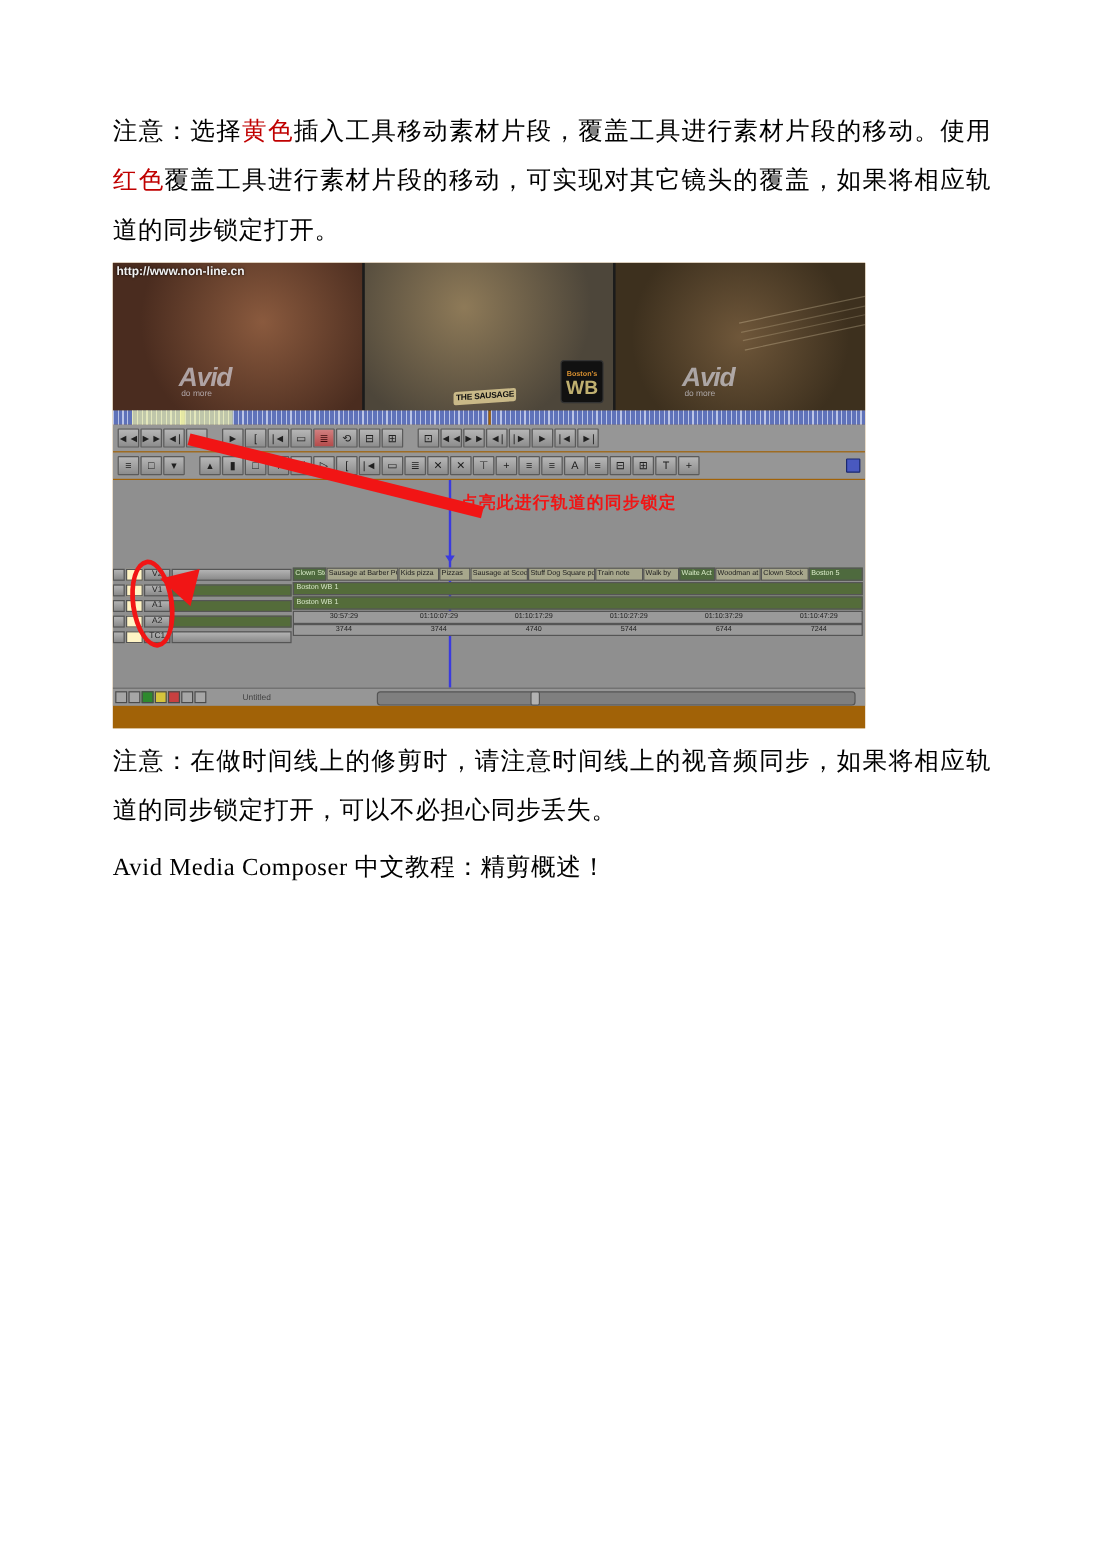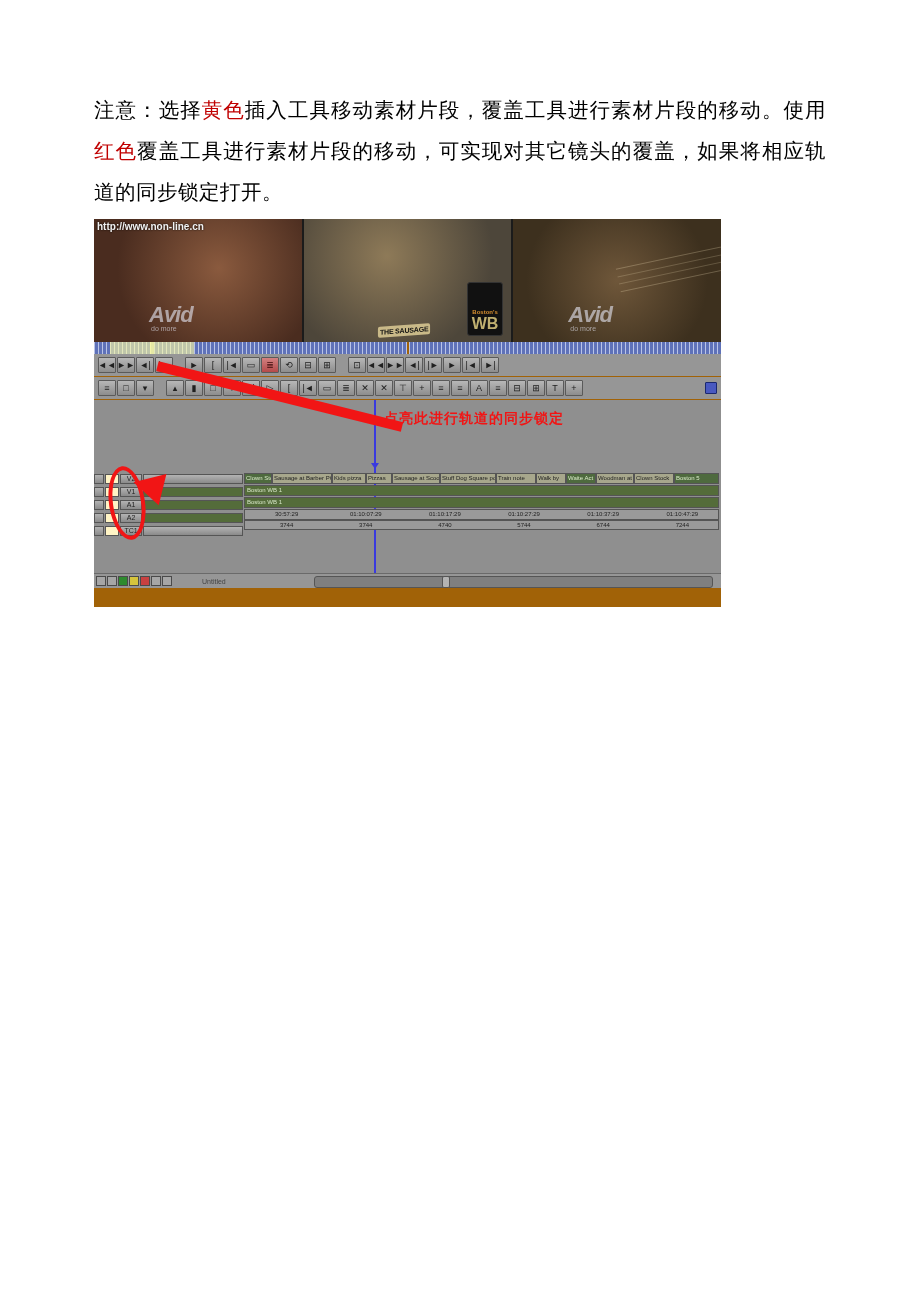--- a/index.html
+++ b/index.html
@@ -80,21 +80,21 @@
     margin-top: -3px;
     padding-left: 2px;
   }
   .wb-logo {
     position: absolute;
     right: 8px; bottom: 6px;
     background: #111;
     color: #c0b070;
     font-size: 16px;
     font-weight: bold;
-    padding: 22px 4px 4px 4px;
+    padding: 4px 4px 4px 4px;
     border: 1px solid #333;
     border-radius: 3px;
     line-height: 14px;
   }
   .wb-city { font-size: 6px; color:#d89030; display:block; text-align:center; margin-bottom:-2px;}
   .sausage {
     position: absolute;
     left: 36%;
     bottom: 6px;
     background: #c9b988;
@@ -519,14 +519,18 @@
         <div class="v1-seg" style="left: 346px; width: 56px;">Stuff Dog Square po</div>
         <div class="v1-seg" style="left: 402px; width: 40px;">Train note</div>
         <div class="v1-seg" style="left: 442px; width: 30px;">Walk by</div>
         <div class="v1-seg" style="left: 472px; width: 30px; background: rgb(78, 106, 62); color: rgb(217, 235, 200);">Waite Act</div>
         <div class="v1-seg" style="left: 502px; width: 38px;">Woodman at</div>
         <div class="v1-seg" style="left: 540px; width: 40px;">Clown Stock</div>
         <div class="v1-seg" style="left: 580px; width: 45px; background: rgb(78, 106, 62); color: rgb(217, 235, 200);">Boston 5</div>
       </div>
   </div>
 
+  <p class="para">注意：在做时间线上的修剪时，请注意时间线上的视音频同步，如果将相应轨道的同步锁定打开，可以不必担心同步丢失。</p>
+  <p class="para para-tight">
+    <span class="latin">Avid Media Composer 中文教程：精剪概述！</span>
+  </p>
 
 </div>
 
 </body></html>

